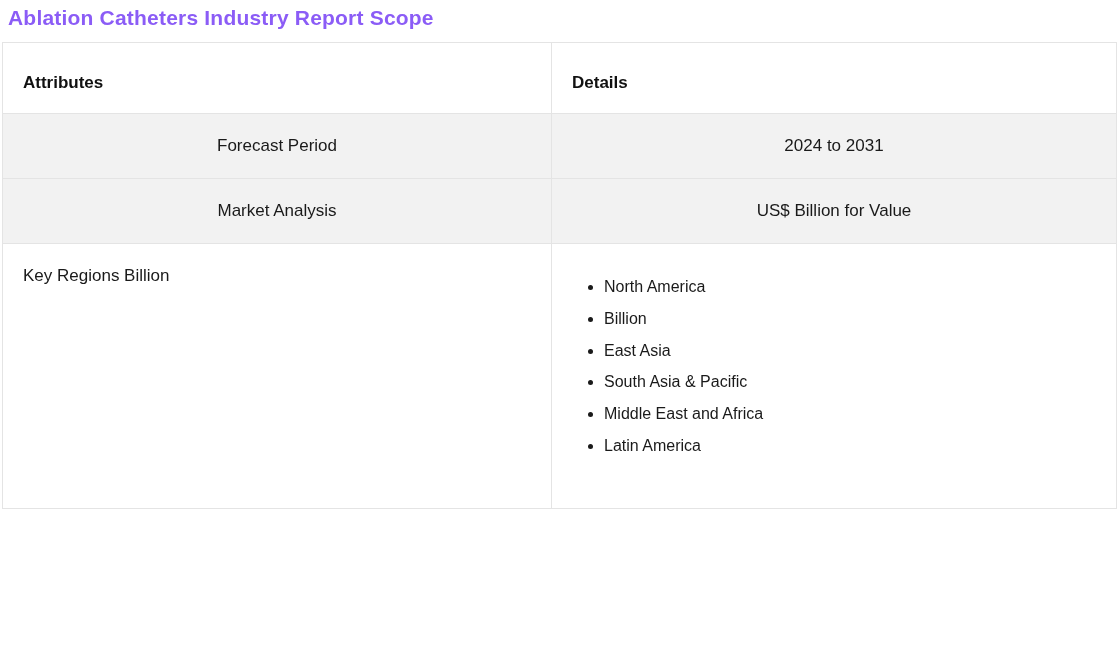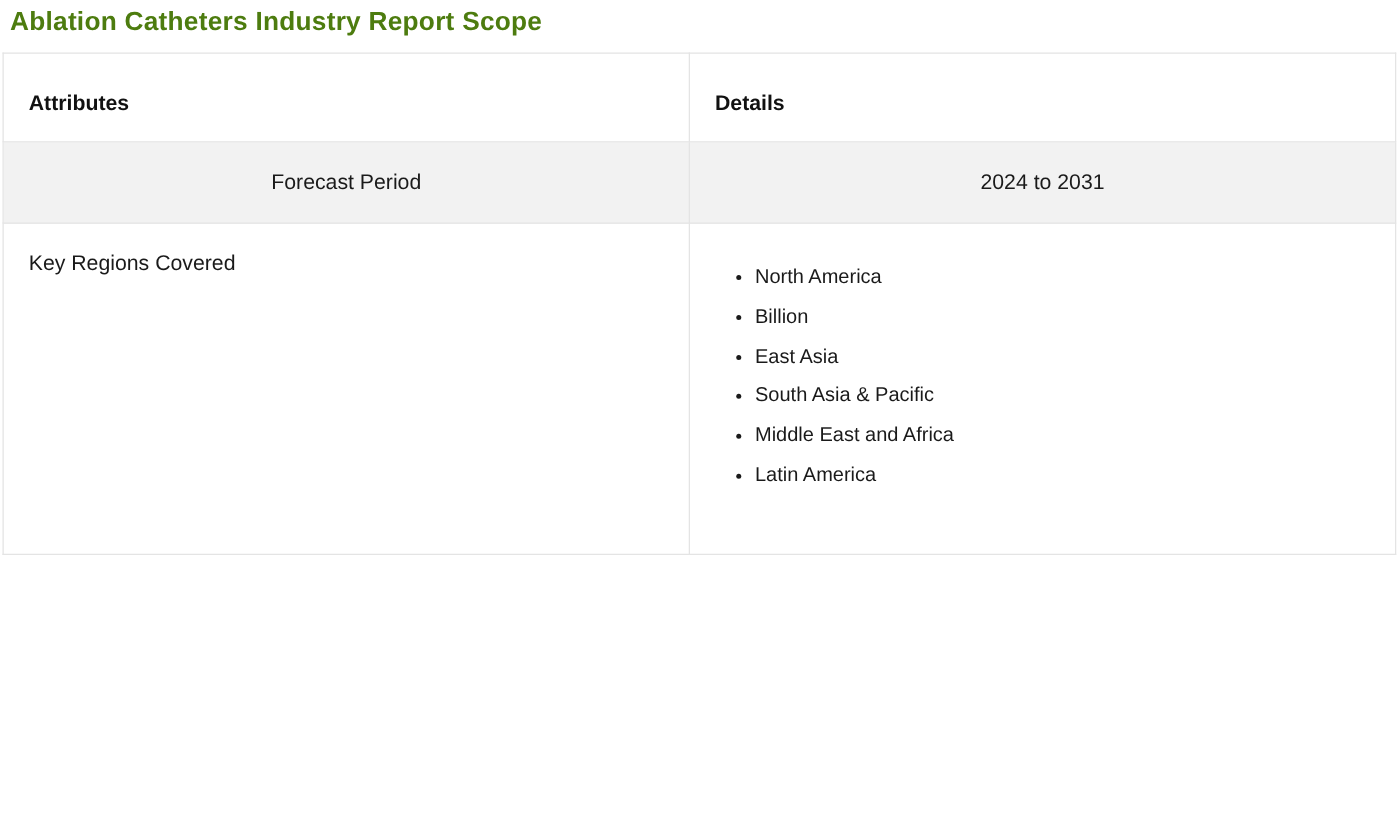--- a/index.html
+++ b/index.html
@@ -12,21 +12,21 @@
   }
   .page {
     width: 1120px;
     height: 655px;
     overflow: hidden;
     padding: 4px 2px 0 2px;
   }
   .page-title {
     font-size: 21px;
     font-weight: bold;
-    color: #4d7c0f;
+    color: #8b5cf6;
     margin: 2px 0 12px 6px;
     letter-spacing: 0.2px;
   }
   table.scope-table {
     width: 1114px;
     border-collapse: collapse;
     table-layout: fixed;
   }
   table.scope-table th,
   table.scope-table td {
@@ -85,22 +85,26 @@
       <tr>
         <th>Attributes</th>
         <th>Details</th>
       </tr>
     </thead>
     <tbody>
       <tr class="body-row shaded">
         <td>Forecast Period</td>
         <td>2024 to 2031</td>
       </tr>
+      <tr class="body-row shaded">
+        <td>Market Analysis</td>
+        <td>US$ Billion for Value</td>
+      </tr>
       <tr class="regions-row">
-        <td>Key Regions Covered</td>
+        <td>Key Regions Billion</td>
         <td>
           <ul class="regions-list">
             <li>North America</li>
             <li>Billion</li>
             <li>East Asia</li>
             <li>South Asia &amp; Pacific</li>
             <li>Middle East and Africa</li>
             <li>Latin America</li>
           </ul>
         </td>

